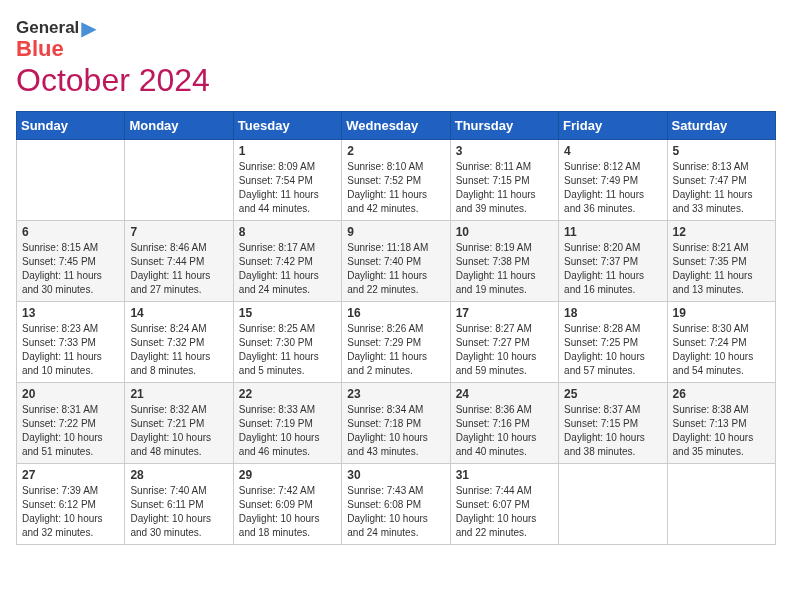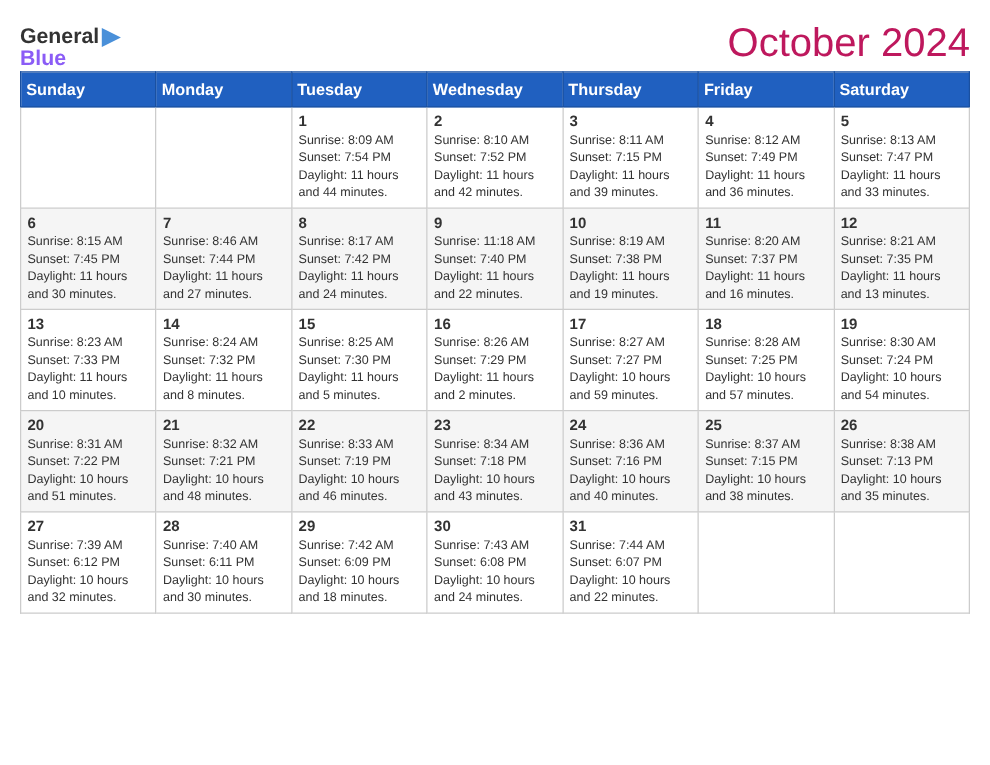--- a/index.html
+++ b/index.html
@@ -7,21 +7,22 @@
       font-family: Arial, sans-serif;
       background: #fff;
       width: 792px;
       min-height: 612px;
       padding: 16px;
     }
     .header {
       display: flex;
       justify-content: space-between;
       align-items: flex-start;
-      margin-bottom: 0;
+      margin-bottom: 12px;
+      flex-direction: column;
     }
     .logo {
       display: flex;
       align-items: center;
       gap: 4px;
     }
     .title-area {
       text-align: right;
     }
     .month-title {
@@ -79,21 +80,21 @@
 </head>
 <body>
 
 <div class="header">
   <div class="logo">
     <div style="display:flex;flex-direction:column;align-items:flex-start;">
       <div style="display:flex;align-items:center;gap:2px;">
         <span style="font-size:17px;font-weight:bold;color:#333;">General</span>
         <span style="color:#4a90d9;font-size:20px;">▶</span>
       </div>
-      <span style="font-size:17px;font-weight:bold;color:#8b5cf6;margin-top:-4px;">Blue</span>
+      <span style="font-size:22px;font-weight:bold;color:#ef4444;margin-top:-4px;">Blue</span>
     </div>
   </div>
   <div class="title-area">
     <div class="month-title">October 2024</div>
   </div>
 </div>
 
 <table class="calendar-table">
   <thead>
     <tr>

